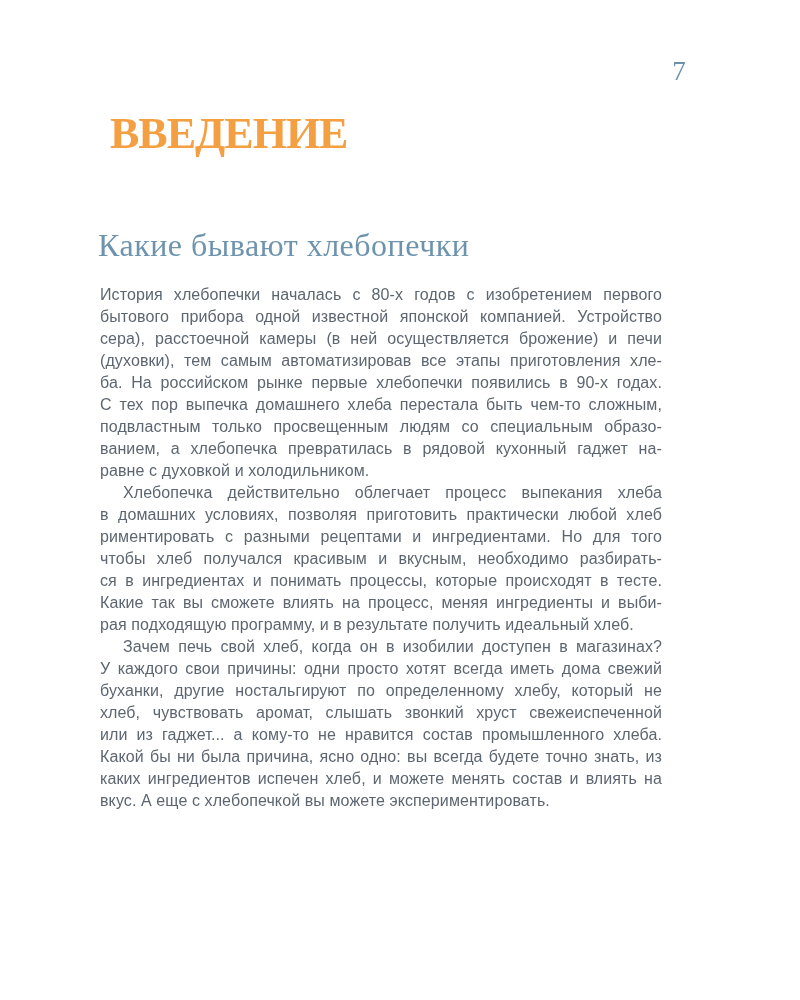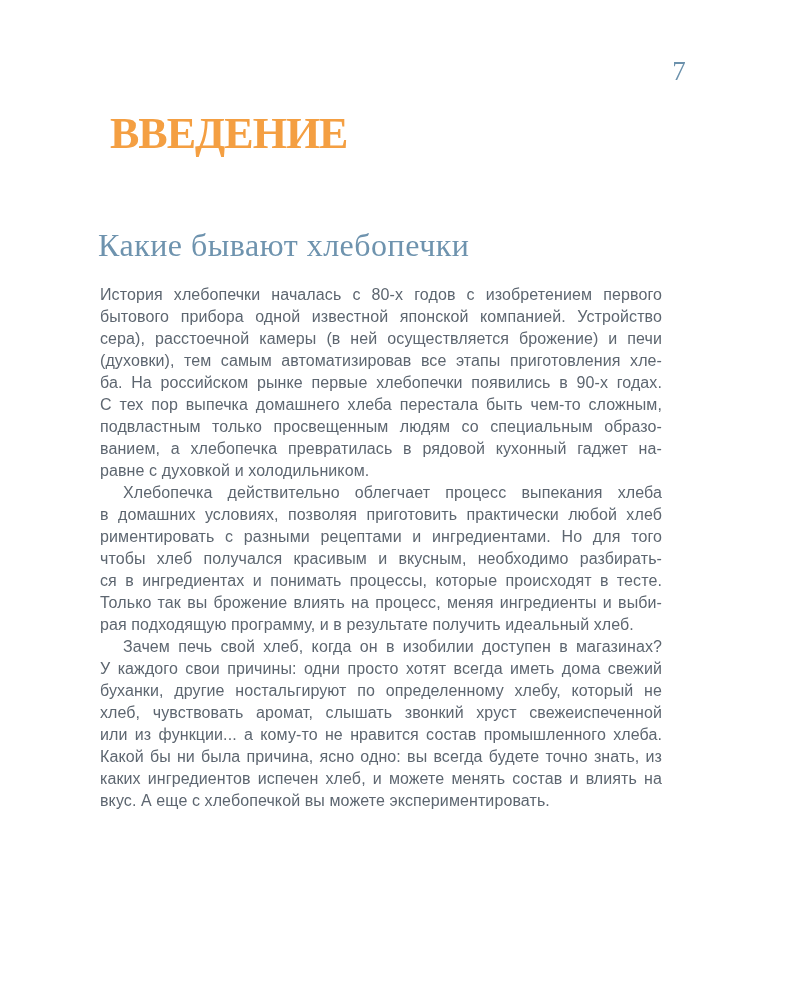--- a/index.html
+++ b/index.html
@@ -97,28 +97,28 @@
         <div class="line">подвластным только просвещенным людям со специальным образо-</div>
         <div class="line">ванием, а хлебопечка превратилась в рядовой кухонный гаджет на-</div>
         <div class="line last">равне с духовкой и холодильником.</div>
       </div>
       <div class="paragraph">
         <div class="line first">Хлебопечка действительно облегчает процесс выпекания хлеба</div>
         <div class="line">в домашних условиях, позволяя приготовить практически любой хлеб</div>
         <div class="line">риментировать с разными рецептами и ингредиентами. Но для того</div>
         <div class="line">чтобы хлеб получался красивым и вкусным, необходимо разбирать-</div>
         <div class="line">ся в ингредиентах и понимать процессы, которые происходят в тесте.</div>
-        <div class="line">Только так вы брожение влиять на процесс, меняя ингредиенты и выби-</div>
+        <div class="line">Какие так вы сможете влиять на процесс, меняя ингредиенты и выби-</div>
         <div class="line last">рая подходящую программу, и в результате получить идеальный хлеб.</div>
       </div>
       <div class="paragraph">
         <div class="line first">Зачем печь свой хлеб, когда он в изобилии доступен в магазинах?</div>
         <div class="line">У каждого свои причины: одни просто хотят всегда иметь дома свежий</div>
         <div class="line">буханки, другие ностальгируют по определенному хлебу, который не</div>
         <div class="line">хлеб, чувствовать аромат, слышать звонкий хруст свежеиспеченной</div>
-        <div class="line">или из функции... а кому-то не нравится состав промышленного хлеба.</div>
+        <div class="line">или из гаджет... а кому-то не нравится состав промышленного хлеба.</div>
         <div class="line">Какой бы ни была причина, ясно одно: вы всегда будете точно знать, из</div>
         <div class="line">каких ингредиентов испечен хлеб, и можете менять состав и влиять на</div>
         <div class="line last">вкус. А еще с хлебопечкой вы можете экспериментировать.</div>
       </div>
     </div>
 
 </div>
 
 </body></html>

